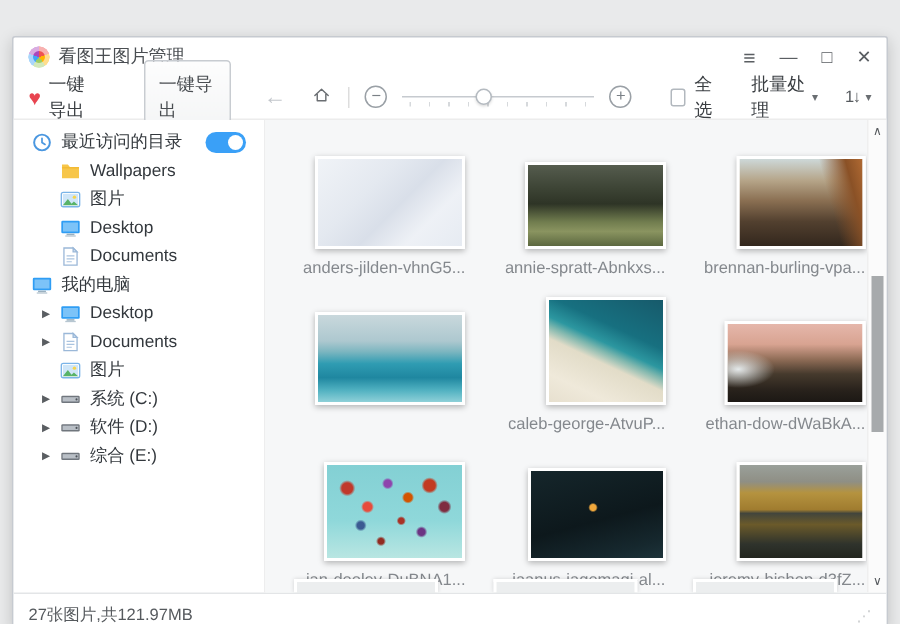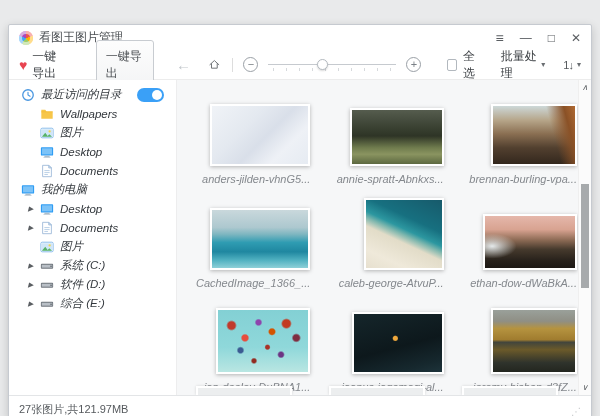--- a/index.html
+++ b/index.html
@@ -55,21 +55,21 @@
     background:#fff; border:1px solid #b4bac0; box-shadow:0 1px 2px rgba(0,0,0,.15);
   }
   .select-all { margin-left:26px; display:flex; align-items:center; gap:6px; font-size:12px; color:#3a3e42; }
   .checkbox { width:12px; height:12px; border:1px solid #b2b8be; border-radius:2px; background:#fff; }
   .batch { margin-left:20px; display:flex; align-items:center; gap:4px; font-size:12px; color:#3a3e42; }
   .caret { font-size:8px; color:#6a6e72; }
   .sort { margin-left:18px; display:flex; align-items:center; gap:4px; font-size:12px; color:#55595d; }
   .sort-glyph { font-size:11px; letter-spacing:-1px; }
 
   
-  .main { flex:1; display:flex; min-height:0;font-style:italic; }
+  .main { flex:1; display:flex; min-height:0; }
   .sidebar { width:168px; flex:0 0 auto; padding-top:5px; border-right:1px solid #ededee; overflow:hidden; background:#fff; }
   .side-row { position:relative; height:19px; display:flex; align-items:center; padding-left:12px; gap:6px; font-size:11.5px; color:#33383d; }
   .side-row.indent { padding-left:31px; }
   .expander { position:absolute; left:19px; font-size:7px; color:#5a5e62; }
   .tree-icon { width:14px; height:14px; flex:0 0 auto; display:inline-block; }
   .tree-icon svg { width:14px; height:14px; display:block; }
   .toggle {
     margin-left:auto; margin-right:12px; width:27px; height:14px; border-radius:8px;
     background:#3aa0f7; position:relative; flex:0 0 auto;
   }
@@ -346,21 +346,20 @@
           <div class="thumbbox">
               <div class="thumb t-brennan"></div>
             </div>
           <figcaption class="fname">brennan-burling-vpa...</figcaption>
         </figure>
 
         <figure class="cell">
           <div class="thumbbox">
               <div class="thumb t-cached"></div>
             </div>
-          <figcaption class="fname">CachedImage_1366_...</figcaption>
         </figure>
         <figure class="cell">
           <div class="thumbbox">
               <div class="thumb t-caleb"></div>
             </div>
           <figcaption class="fname">caleb-george-AtvuP...</figcaption>
         </figure>
         <figure class="cell">
           <div class="thumbbox">
               <div class="thumb t-ethan"></div>

